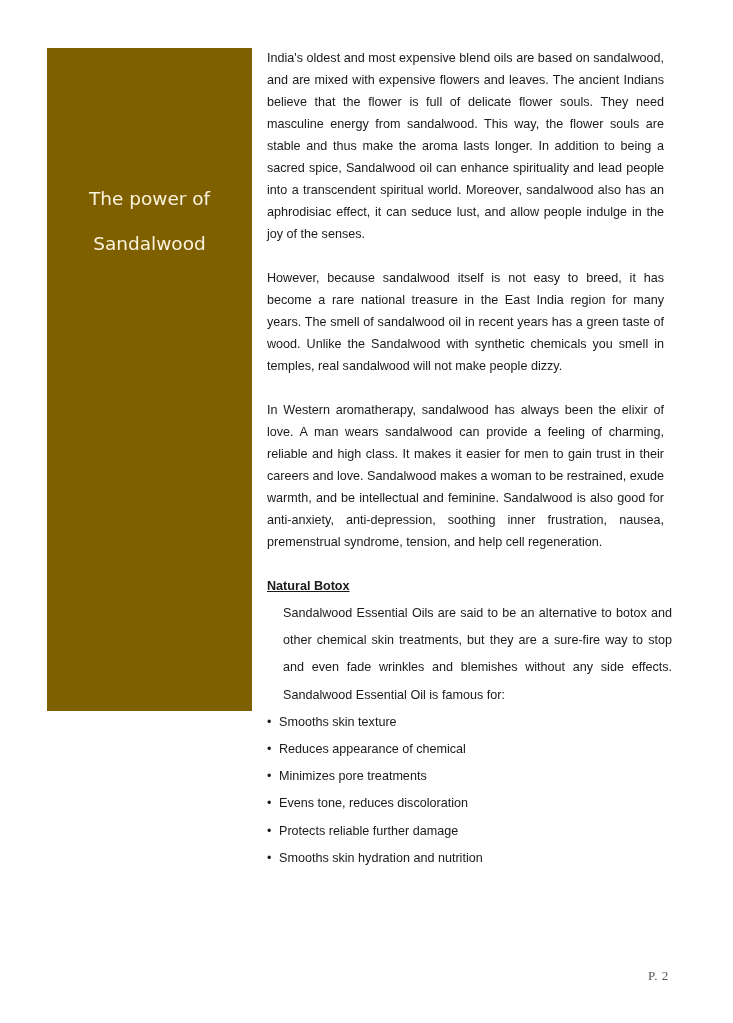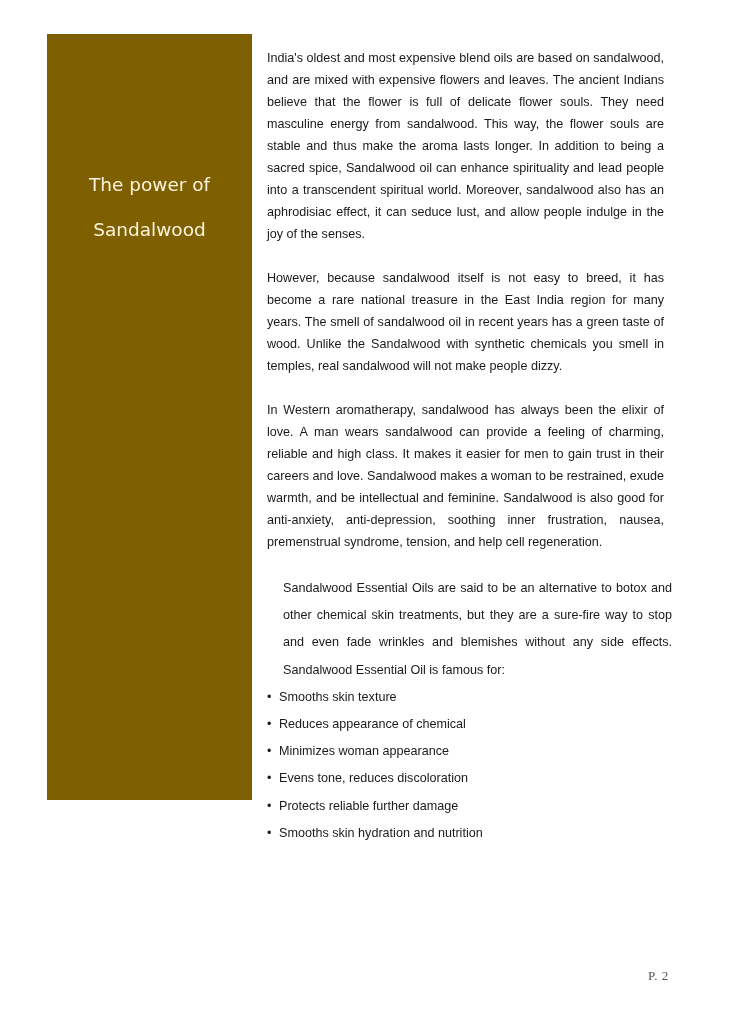--- a/index.html
+++ b/index.html
@@ -1,18 +1,18 @@
 <!DOCTYPE html>
 <html><head>
   <meta charset="utf-8">
   <style>
     html, body { margin: 0; padding: 0; background: #ffffff; }
     body { width: 733px; height: 1023px; position: relative; overflow: hidden;
       font-family: "Liberation Sans", "DejaVu Sans", sans-serif; color: #1a1a1a; }
-    .sidebar { position: absolute; left: 47px; top: 34px; width: 205px; height: 766px; background: #7f6000; }
+    .sidebar { position: absolute; left: 47px; top: 48px; width: 205px; height: 663px; background: #7f6000; }
     .sidebar-title { position: absolute; left: 0; right: 0; top: 128px; text-align: center;
       color: #fbf3dc; font-size: 18.5px; line-height: 45px; font-family: "DejaVu Sans", sans-serif; }
     .content { position: absolute; left: 267px; top: 47px; width: 405px; font-size: 12.6px; line-height: 22px; }
     .para { margin: 0 8px 22px 0; text-align: justify; }
     .section-heading { margin: 22px 0 0 0; text-decoration: underline; font-weight: bold; font-size: 12.6px; line-height: 22px; }
     .section-text { margin: 3px 0 0 16px; line-height: 27.2px; text-align: justify; }
     .bullets { list-style: none; margin: 0; padding: 0; }
     .bullets li { line-height: 27.2px; position: relative; padding-left: 12px; }
     .bullets li .dot { position: absolute; left: 0; top: 0; }
     .page-num { position: absolute; left: 648px; top: 968px; font-size: 13px; color: #555; letter-spacing: 0.5px; font-family: Liberation Serif, serif; }
@@ -25,24 +25,25 @@
     <div>The power of</div>
     <div>Sandalwood</div>
   </div>
 </div>
 
 <div class="content">
   <p class="para">India's oldest and most expensive blend oils are based on sandalwood, and are mixed with expensive flowers and leaves. The ancient Indians believe that the flower is full of delicate flower souls. They need masculine energy from sandalwood. This way, the flower souls are stable and thus make the aroma lasts longer. In addition to being a sacred spice, Sandalwood oil can enhance spirituality and lead people into a transcendent spiritual world. Moreover, sandalwood also has an aphrodisiac effect, it can seduce lust, and allow people indulge in the joy of the senses.</p>
   <p class="para">However, because sandalwood itself is not easy to breed, it has become a rare national treasure in the East India region for many years. The smell of sandalwood oil in recent years has a green taste of wood. Unlike the Sandalwood with synthetic chemicals you smell in temples, real sandalwood will not make people dizzy.</p>
   <p class="para">In Western aromatherapy, sandalwood has always been the elixir of love. A man wears sandalwood can provide a feeling of charming, reliable and high class. It makes it easier for men to gain trust in their careers and love. Sandalwood makes a woman to be restrained, exude warmth, and be intellectual and feminine. Sandalwood is also good for anti-anxiety, anti-depression, soothing inner frustration, nausea, premenstrual syndrome, tension, and help cell regeneration.</p>
 
+  <div class="section-heading">Natural Botox</div>
   <p class="section-text">Sandalwood Essential Oils are said to be an alternative to botox and other chemical skin treatments, but they are a sure-fire way to stop and even fade wrinkles and blemishes without any side effects. Sandalwood Essential Oil is famous for:</p>
   <ul class="bullets">
     <li><span class="dot">•</span><span>Smooths skin texture</span></li>
     <li><span class="dot">•</span><span>Reduces appearance of chemical</span></li>
-    <li><span class="dot">•</span><span>Minimizes woman appearance</span></li>
+    <li><span class="dot">•</span><span>Minimizes pore treatments</span></li>
     <li><span class="dot">•</span><span>Evens tone, reduces discoloration</span></li>
     <li><span class="dot">•</span><span>Protects reliable further damage</span></li>
     <li><span class="dot">•</span><span>Smooths skin hydration and nutrition</span></li>
   </ul>
 </div>
 
 <div class="page-num">P. 2</div>
 
 </body></html>

